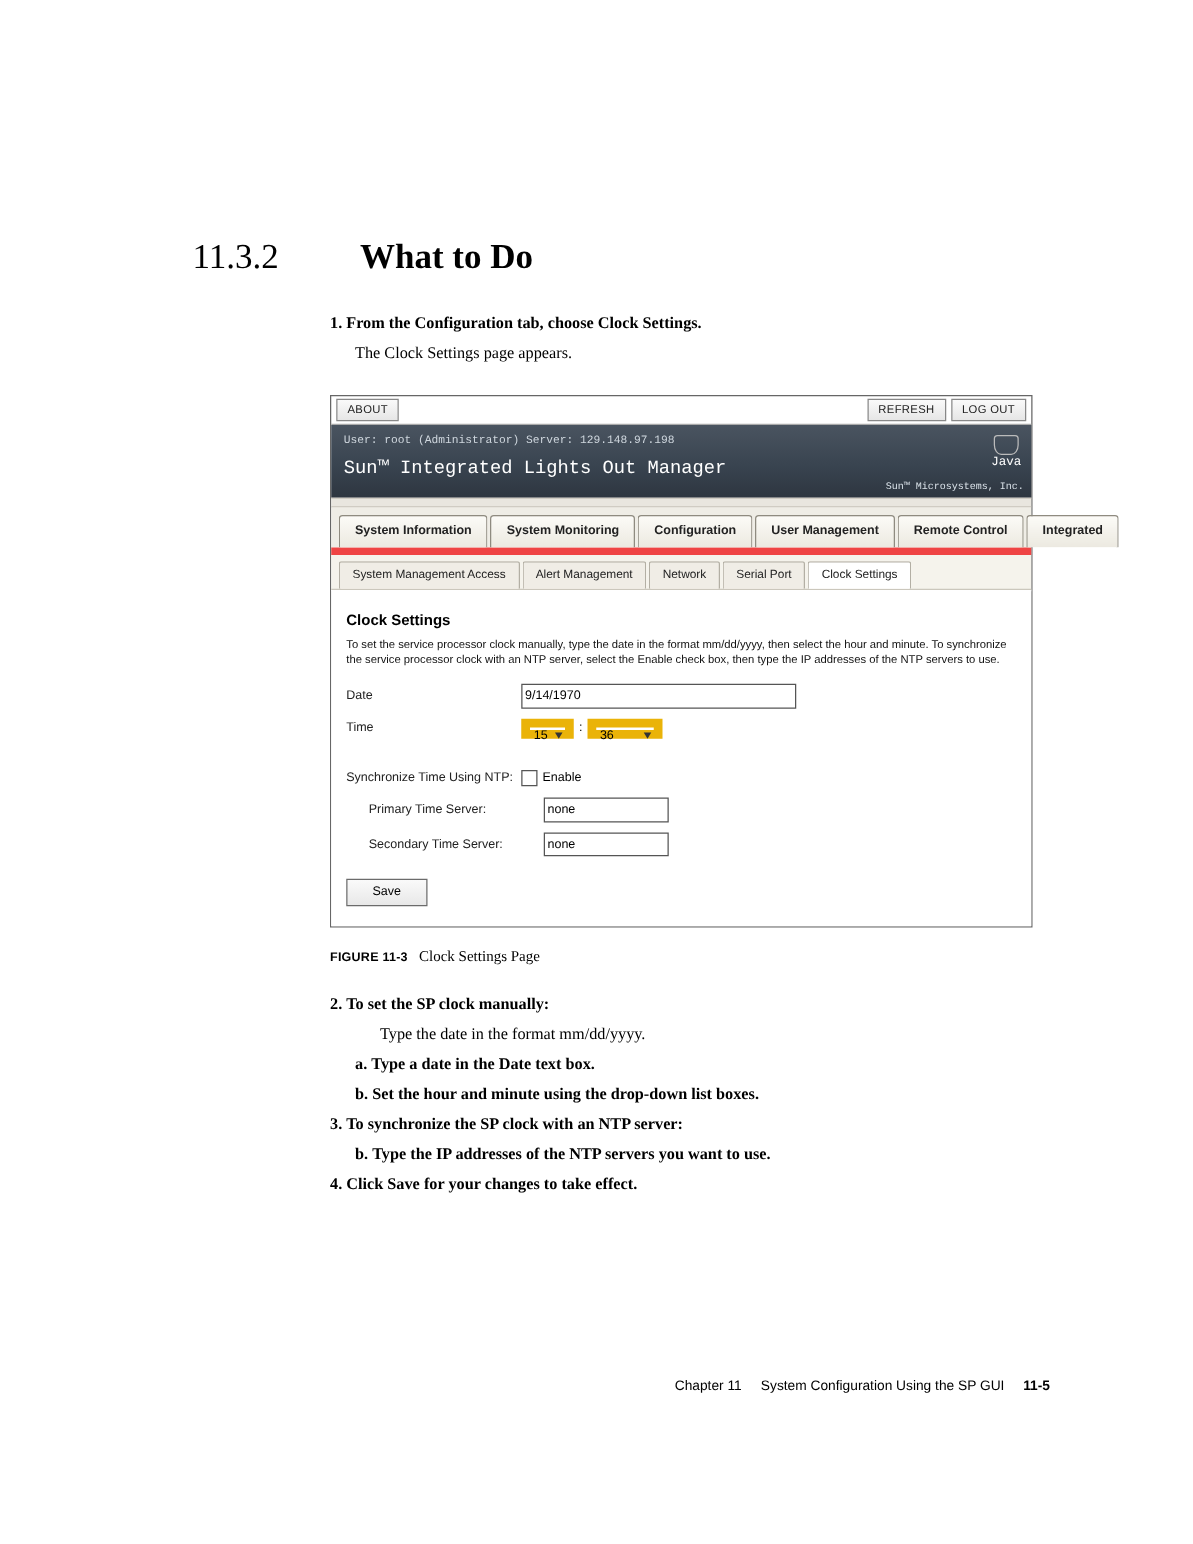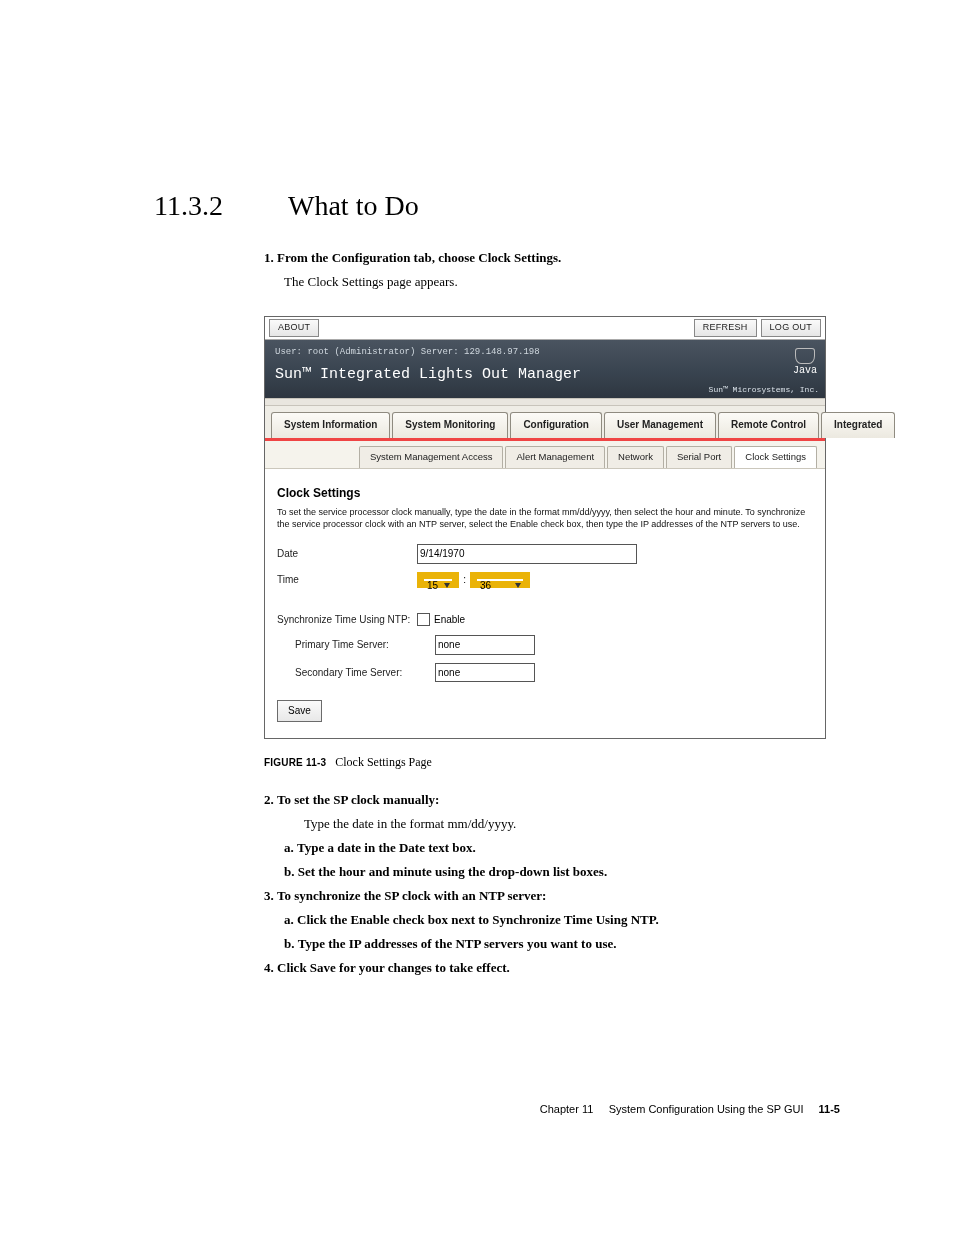--- a/index.html
+++ b/index.html
@@ -22,21 +22,21 @@
     margin-bottom: 26px;
     gap: 24px;
   }
   .sec-num {
     font-size: 28px;
     width: 110px;
     font-weight: 400;
   }
   .sec-title {
     font-size: 28px;
-    font-weight: 400;
+    font-weight: 700;
   }
   .content {
     margin-left: 110px;
     font-size: 13px;
     line-height: 1.55;
   }
   .step-line {
     margin: 4px 0;
   }
   .bold { font-weight: 700; }
@@ -148,25 +148,24 @@
     background: linear-gradient(#fcfbf7,#ece9e0);
     padding: 4px 12px 5px 12px;
     margin-right: 2px;
     font-weight: 700;
     color: #222;
     border-radius: 3px 3px 0 0;
     white-space: nowrap;
   }
   .subtabs {
     background: #f5f3ec;
-    border-top: 3px solid #ef4444;
+    border-top: 6px solid #ef4444;
     border-bottom: 1px solid #cbc7bc;
     padding-top: 5px;
     padding-bottom: 0;
-    justify-content: flex-end;
   }
   .subtab {
     border: 1px solid #b3afa4;
     border-bottom: none;
     background: #f0ede6;
     padding: 3px 10px 4px 10px;
     margin-right: 2px;
     font-weight: 400;
     color: #222;
     border-radius: 2px 2px 0 0;
@@ -236,21 +235,21 @@
     width: 11px; height: 11px;
     border: 1px solid #555;
     display: inline-block;
     vertical-align: middle;
     margin-right: 4px;
     background:#fff;
   }
   .savebtn {
     border: 1px solid #6b6b6b;
     background: linear-gradient(#fafafa,#e8e8e8);
-    padding: 2px 10px;
+    padding: 2px 20px;
     font-size: 10px;
     margin-top: 10px;
     display: inline-block;
   }
 </style>
 </head>
 <body>
 
 <div class="page">
   <div class="heading-row">
@@ -348,24 +347,20 @@
     <div class="step-line indent1">
       <span class="bold">b.</span>
       <span class="bold">Set the hour and minute using the drop-down list boxes.</span>
     </div>
 
     <div class="step-line">
       <span class="bold">3.</span>
       <span class="bold">To synchronize the SP clock with an NTP server:</span>
     </div>
     <div class="step-line indent1">
-      <span class="bold">a.</span>
-      <span class="bold">Click the Enable check box next to Synchronize Time Using NTP.</span>
-    </div>
-    <div class="step-line indent1">
       <span class="bold">b.</span>
       <span class="bold">Type the IP addresses of the NTP servers you want to use.</span>
     </div>
 
     <div class="step-line">
       <span class="bold">4.</span>
       <span class="bold">Click Save for your changes to take effect.</span>
     </div>
   </div>
 

